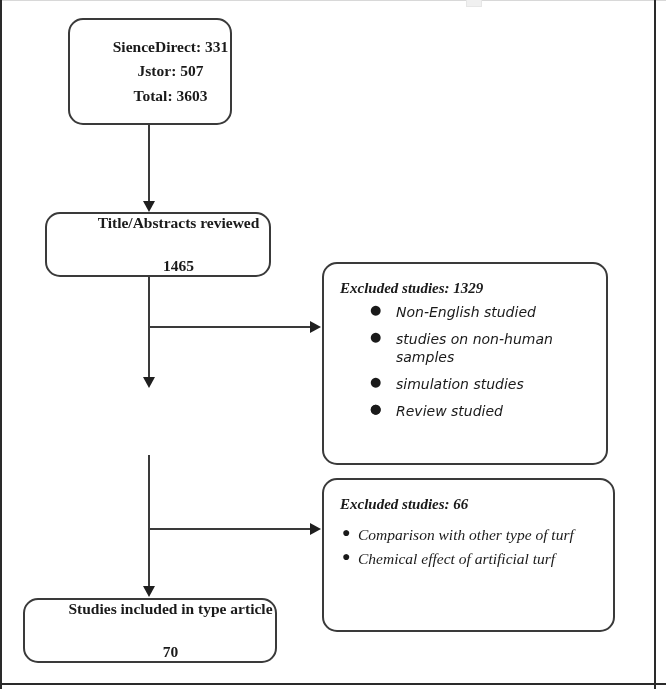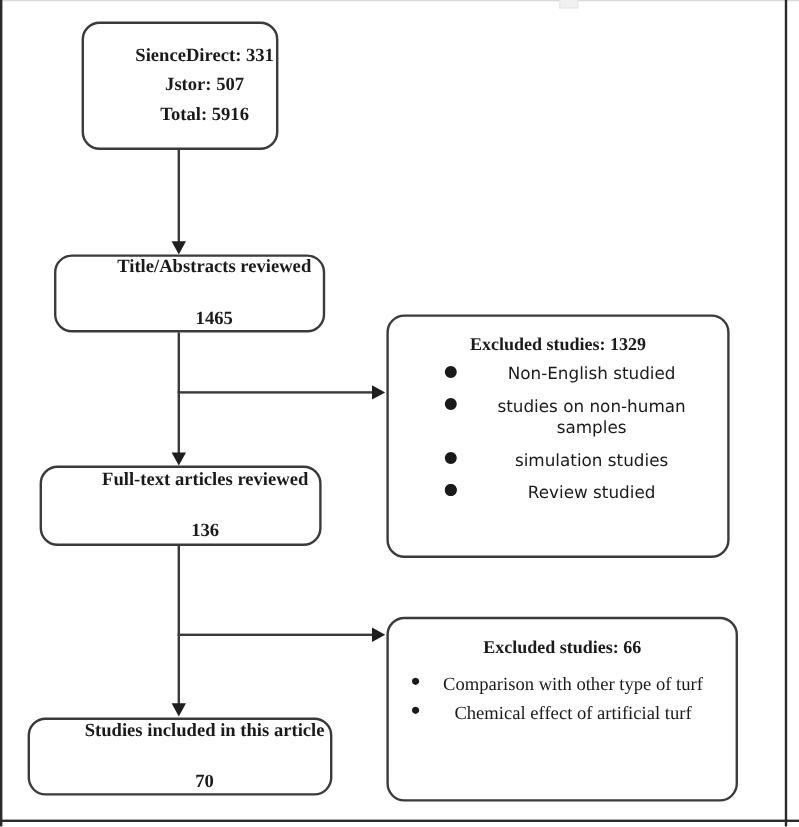--- a/index.html
+++ b/index.html
@@ -55,31 +55,32 @@
     justify-content: center;
     text-align: center;
     font-weight: bold;
     font-size: 15.5px;
     line-height: 1.55;
     padding-left: 41px;
   }
 
   .node-left {
     padding: 14px 16px 28px 16px;
-    text-align: center;
+    text-align: left;
+    font-style: italic;
   }
 
   
   #box-sources      { left: 68px;  top: 18px;  width: 164px; height: 107px; }
   #box-title-abs    { left: 45px;  top: 212px; width: 226px; height: 65px;  }
   #box-fulltext     { left: 33px;  top: 388px; width: 235px; height: 67px;  }
   #box-included     { left: 23px;  top: 598px; width: 254px; height: 65px;  }
 
   #box-excluded-1   { left: 322px; top: 262px; width: 286px; height: 203px; }
-  #box-excluded-2   { left: 322px; top: 478px; width: 293px; height: 154px; margin-top: 36px; }
+  #box-excluded-2   { left: 322px; top: 478px; width: 293px; height: 154px; }
 
   .src-line { display: block; white-space: nowrap; }
 
   .node-title { display: block; }
   .node-count { display: block; margin-top: 18px; }
 
   
   .exc-head {
     font-weight: bold;
     font-size: 15px;
@@ -185,21 +186,21 @@
 
   <div class="frame-line frame-top"></div>
   <div class="frame-line frame-left"></div>
   <div class="frame-line frame-right"></div>
   <div class="frame-line frame-bottom"></div>
   <div class="scan-speck"></div>
 
   <div class="node node-center" id="box-sources">
     <span class="src-line">SienceDirect: 331</span>
     <span class="src-line">Jstor: 507</span>
-    <span class="src-line">Total: 5916</span>
+    <span class="src-line">Total: 3603</span>
   </div>
 
   <div class="vline" id="conn-1-v"></div>
   <div class="arrow-down" id="conn-1-a"></div>
 
   <div class="node node-center" id="box-title-abs">
     <span class="node-title">Title/Abstracts reviewed</span>
     <span class="node-count">1465</span>
   </div>
 
@@ -226,24 +227,20 @@
       <li>
         <span class="bullet">●</span>
       </li>
       <li>
         <span class="bullet">●</span>
         <span>Review studied</span>
       </li>
     </ul>
   </div>
 
-  <div class="node node-center" id="box-fulltext">
-    <span class="node-title">Full-text articles reviewed</span>
-    <span class="node-count">136</span>
-  </div>
 
   <div class="vline" id="conn-3-v"></div>
   <div class="arrow-down" id="conn-3-a"></div>
   <div class="hline" id="branch-2-h"></div>
   <div class="arrow-right" id="branch-2-a"></div>
 
   <div class="node node-left" id="box-excluded-2">
     <div class="exc-head exc-head-2">Excluded studies: 66</div>
     <ul class="exc-list">
       <li>
@@ -251,17 +248,17 @@
         <span>Comparison with other type of turf</span>
       </li>
       <li>
         <span class="bullet">●</span>
         <span>Chemical effect of artificial turf</span>
       </li>
     </ul>
   </div>
 
   <div class="node node-center" id="box-included">
-    <span class="node-title">Studies included in this article</span>
+    <span class="node-title">Studies included in type article</span>
     <span class="node-count">70</span>
   </div>
 
 </div>
 
 </body></html>

